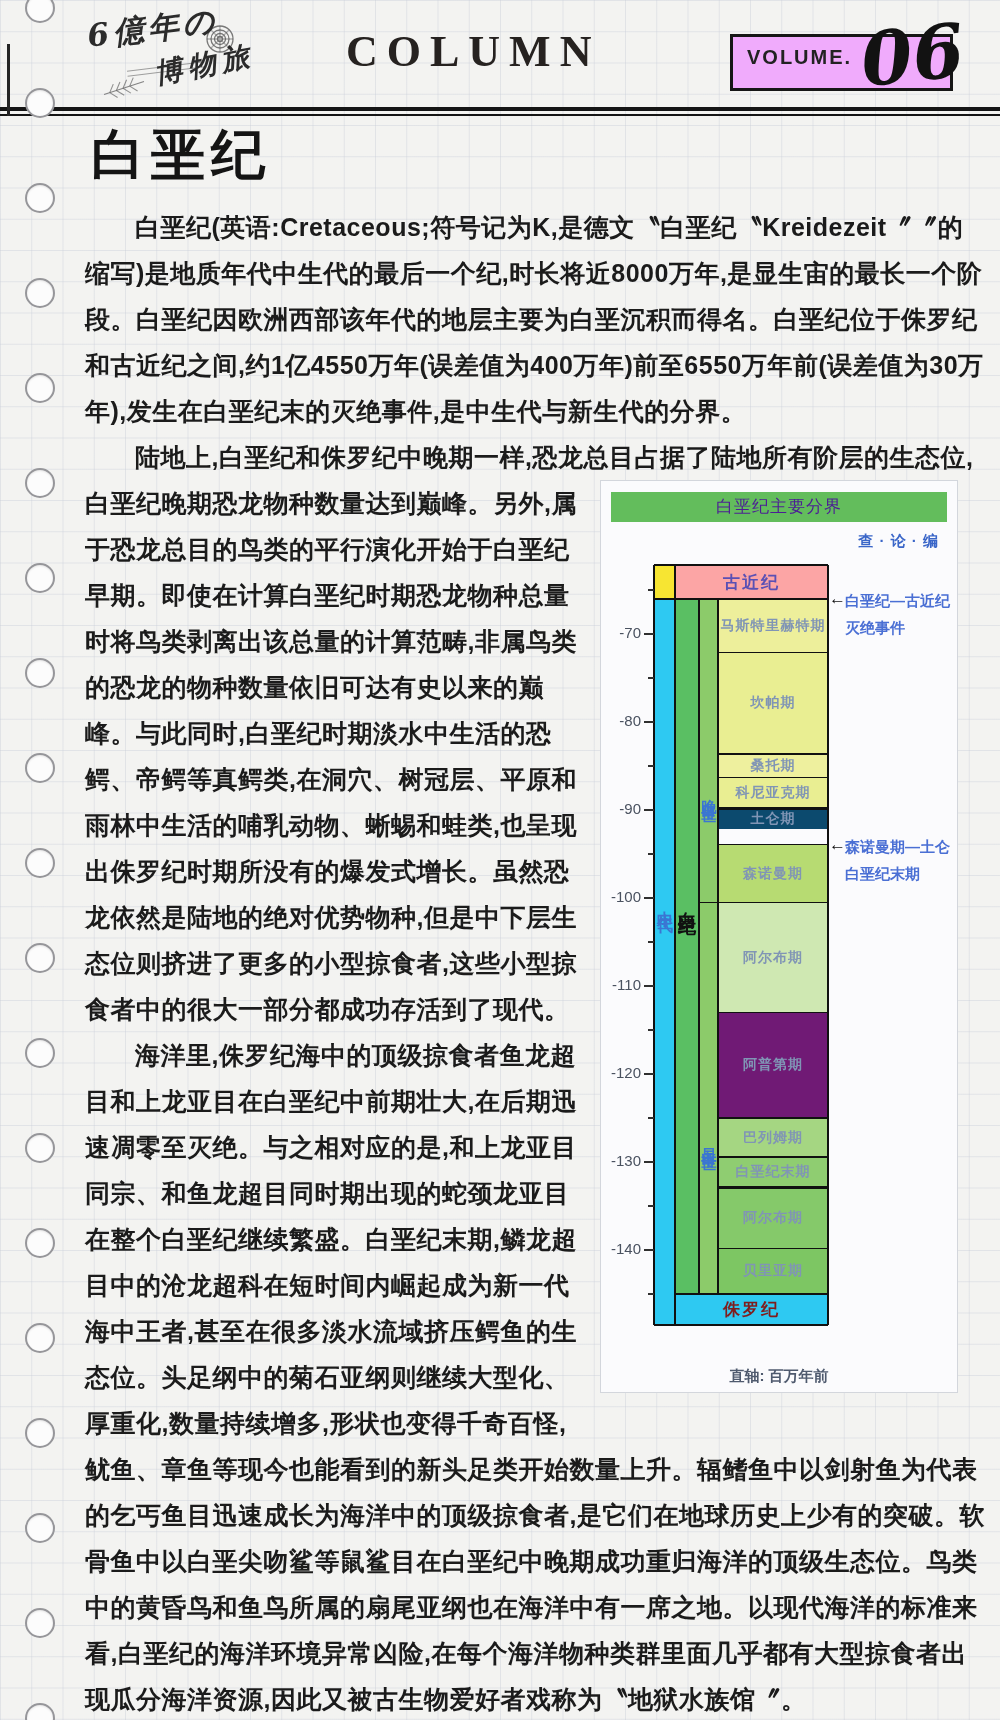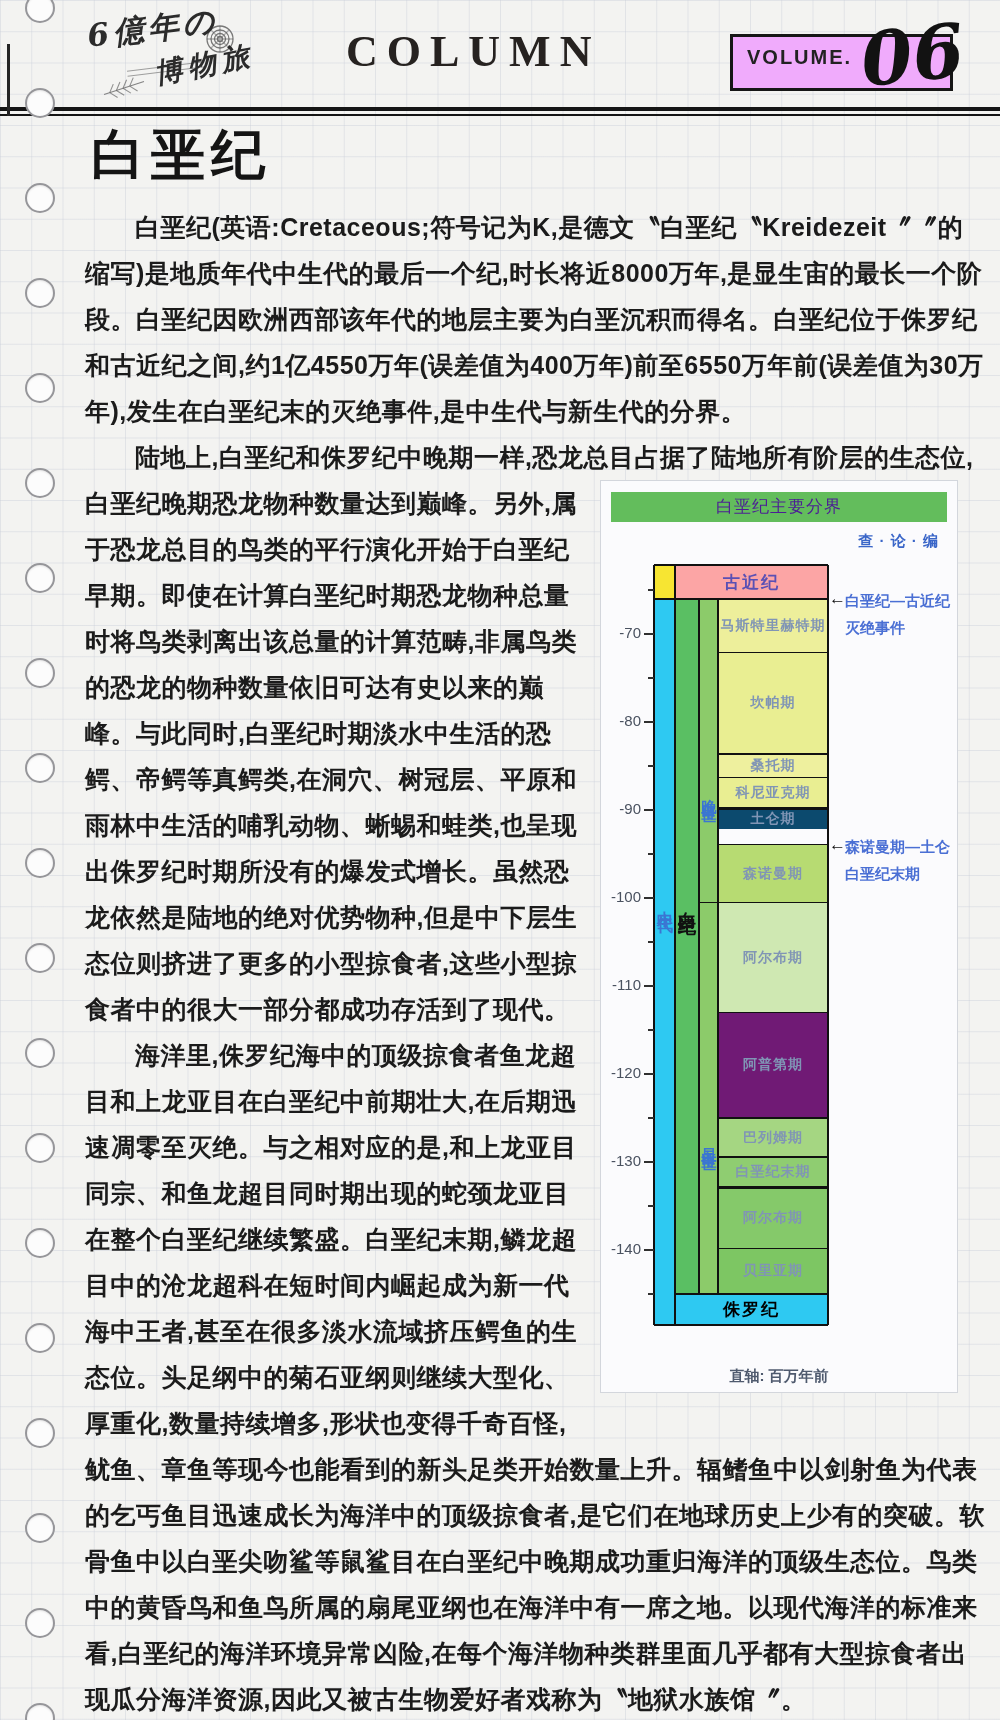--- a/index.html
+++ b/index.html
@@ -174,21 +174,21 @@
           </div>
           <div class="tl" style="left: 117px; top: 675.92px; width: 110px; height: 30.8px; background: rgb(143, 205, 113);">
             <div class="stage-label">白垩纪末期</div>
           </div>
           <div class="tl" style="left: 117px; top: 706.72px; width: 110px; height: 60.72px; background: rgb(133, 201, 106);">
             <div class="stage-label">阿尔布期</div>
           </div>
           <div class="tl" style="left: 117px; top: 767.44px; width: 110px; height: 45.76px; background: rgb(125, 198, 99);">
             <div class="stage-label">贝里亚期</div>
           </div>
-          <div class="tl" style="left: 74px; top: 813.2px; width: 153px; height: 31px; background: rgb(46, 201, 242); display: flex; align-items: center; justify-content: center; font-size: 17px; font-weight: 700; color: #000000; letter-spacing: 2px;">侏罗纪</div>
+          <div class="tl" style="left: 74px; top: 813.2px; width: 153px; height: 31px; background: rgb(46, 201, 242); display: flex; align-items: center; justify-content: center; font-size: 17px; font-weight: 700; color: #7f1d1d; letter-spacing: 2px;">侏罗纪</div>
           <div class="tl" style="left: 53px; top: 378px; width: 21px; height: 86px; display: flex; align-items: center; justify-content: center; color: rgb(59, 118, 210); font-size: 16px;">
             <div class="vlabel" style="font-size: 16px;">中生代</div>
           </div>
           <div class="tl" style="left: 74px; top: 378px; width: 24px; height: 86px; display: flex; align-items: center; justify-content: center; color: rgb(17, 17, 17); font-size: 18px;">
             <div class="vlabel" style="font-size: 18px;">白垩纪</div>
           </div>
           <div class="tl" style="left: 98px; top: 252px; width: 19px; height: 120px; display: flex; align-items: center; justify-content: center; color: rgb(59, 118, 210); font-size: 15px;">
             <div class="vlabel" style="font-size: 15px;">晚白垩世</div>
           </div>
           <div class="tl" style="left: 98px; top: 600px; width: 19px; height: 120px; display: flex; align-items: center; justify-content: center; color: rgb(59, 118, 210); font-size: 15px;">

